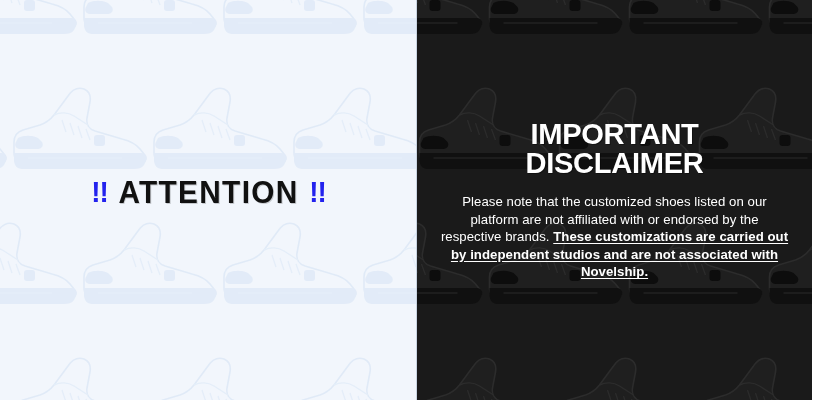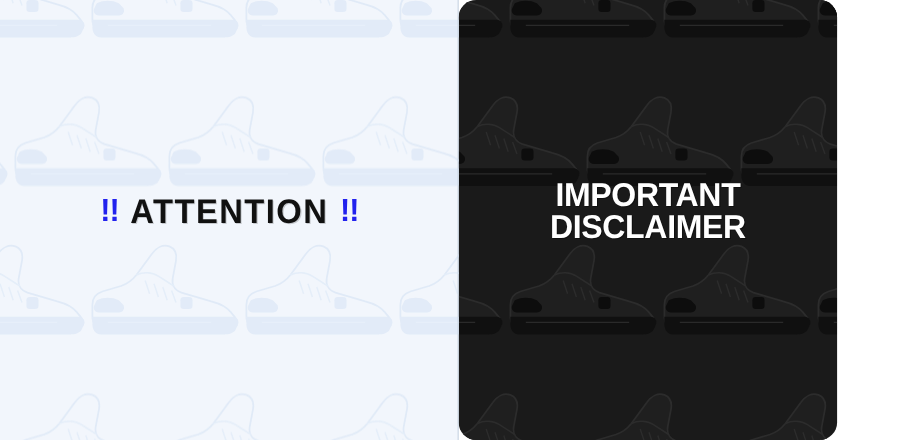--- a/index.html
+++ b/index.html
@@ -29,23 +29,22 @@
     align-items: center;
     justify-content: center;
   }
 
   #panel-attention {
     width: 417px;
     background: #f2f6fc;
   }
 
   #panel-disclaimer {
-    width: 344px;
+    width: 395px;
     background: #1a1a1a;
-    border-radius: 16px;
   }
 
   
   .pattern-layer {
     position: absolute;
     top: 0;
     left: 0;
     width: 100%;
     height: 100%;
     pointer-events: none;
@@ -239,17 +238,18 @@
           <use href="#sneaker-dark" x="430" y="350"></use>
         </g>
       </svg>
     </div>
 
     <div class="content">
       <h2 class="disclaimer-heading">
         <span class="hl">IMPORTANT</span>
         <span class="hl">DISCLAIMER</span>
       </h2>
+      <p class="body-text-light"><span>Please note that the customized shoes listed on our platform are not affiliated with or endorsed by the respective brands. </span><span class="u">These customizations are carried out by independent studios and are not associated with Novelship.</span></p>
     </div>
   </section>
 
   <div class="divider"></div>
 </div>
 
 </body></html>

